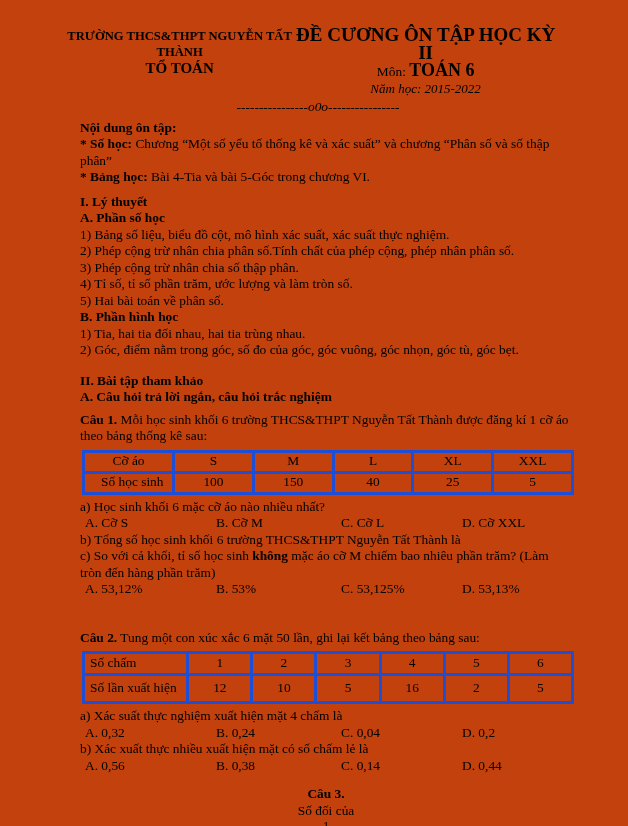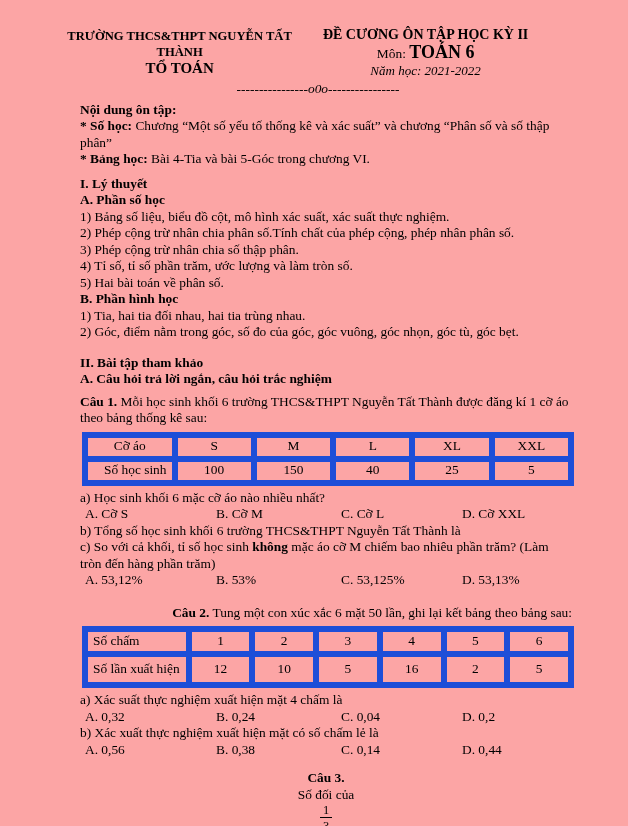--- a/index.html
+++ b/index.html
@@ -1,47 +1,47 @@
 <!DOCTYPE html>
 <html><head>
 <meta charset="utf-8">
 <style>
   html,body{margin:0;padding:0;background:#e8e8e8;}
   .page{
     position:relative;
     width:628px;height:826px;
-    background:#fca5a5;
+    background:#c2410c;
     font-family:"Liberation Serif", serif;
     font-size:13.4px;line-height:16.5px;color:#000;
     box-sizing:border-box;
     padding:26px 56px 0 80px;
     overflow:hidden;
   }
   p{margin:0;}
   b{font-weight:bold;}
   
   .hdr{display:flex;width:100%;margin-left:-16px;}
   .hdr-left{width:47%;text-align:center;padding-top:2px;}
   .hdr-left .l1{font-weight:bold;font-size:12.6px;line-height:16px;}
   .hdr-left .l2{font-weight:bold;font-size:15px;line-height:17px;}
   .hdr-right{width:53%;text-align:center;}
-  .hdr-right .t1{font-weight:bold;font-size:14px;line-height:18px;}
+  .hdr-right .t1{font-weight:bold;font-size:19px;line-height:18px;}
   .hdr-right .t2{font-size:13.4px;line-height:17px;}
   .hdr-right .t2 b{font-size:18px;}
   .hdr-right .t3{font-style:italic;font-size:13px;line-height:17px;}
   .divider{text-align:center;font-weight:normal;font-style:italic;margin:2px 0 4px -16px;}
   
   .sect-h{font-weight:bold;}
   .mt6{margin-top:6px;}
   .mt8{margin-top:8px;}
   .mt14{margin-top:14px;}
-  .mt16{margin-top:16px;text-align:right;}
+  .mt16{margin-top:32px;}
   
   table{border-collapse:collapse;width:100%;margin:5px 0 4px 2px;}
-  td{border:6px solid #1d4ed8;text-align:center;padding:0 3px;font-size:13.4px;}
+  td{border:3px solid #1d4ed8;text-align:center;padding:0 3px;font-size:13.4px;}
   .t1 td{height:18px;}
   .t1 td.lbl{width:18.4%;}
   .t1 td.c{width:16.3%;}
   .t2 tr.r1 td{height:19px;}
   .t2 tr.r2 td{height:25px;}
   .t2 td.lbl{width:21.3%;text-align:left;padding-left:5px;}
   .t2 td.c{width:13.1%;}
   .t1 td.lbl2{text-align:left;padding-left:16px;}
   
   .opts{display:grid;grid-template-columns:131px 125px 121px auto;padding-left:5px;}
@@ -58,21 +58,21 @@
 <div class="page">
 
   <div class="hdr">
     <div class="hdr-left">
       <div class="l1">TRƯỜNG THCS&amp;THPT NGUYỄN TẤT THÀNH</div>
       <div class="l2">TỔ TOÁN</div>
     </div>
     <div class="hdr-right">
       <div class="t1">ĐỀ CƯƠNG ÔN TẬP HỌC KỲ II</div>
       <div class="t2"><span>Môn: </span><b>TOÁN 6</b></div>
-      <div class="t3">Năm học: 2021-2022</div>
+      <div class="t3">Năm học: 2015-2022</div>
     </div>
   </div>
   <div class="divider">----------------o0o----------------</div>
 
   <p class="sect-h">Nội dung ôn tập:</p>
   <p><b>* Số học:</b><span> Chương “Một số yếu tố thống kê và xác suất” và chương “Phân số và số thập phân”</span></p>
   <p><b>* Bảng học:</b><span> Bài 4-Tia và bài 5-Góc trong chương VI.</span></p>
 
   <p class="sect-h mt8">I. Lý thuyết</p>
   <p class="sect-h">A. Phần số học</p>
@@ -148,21 +148,21 @@
     </tr>
   </tbody>
     </table>
   <p>a) Xác suất thực nghiệm xuất hiện mặt 4 chấm là</p>
   <div class="opts">
     <span>A. 0,32</span>
     <span>B. 0,24</span>
     <span>C. 0,04</span>
     <span>D. 0,2</span>
   </div>
-  <p>b) Xác xuất thực nghiệm xuất hiện mặt có số chấm lẻ là</p>
+  <p>b) Xác xuất thực nhiều xuất hiện mặt có số chấm lẻ là</p>
   <div class="opts">
     <span>A. 0,56</span>
     <span>B. 0,38</span>
     <span>C. 0,14</span>
     <span>D. 0,44</span>
   </div>
 
   <div class="q3line">
     <b>Câu 3.</b>
     <span> Số đối của </span>

